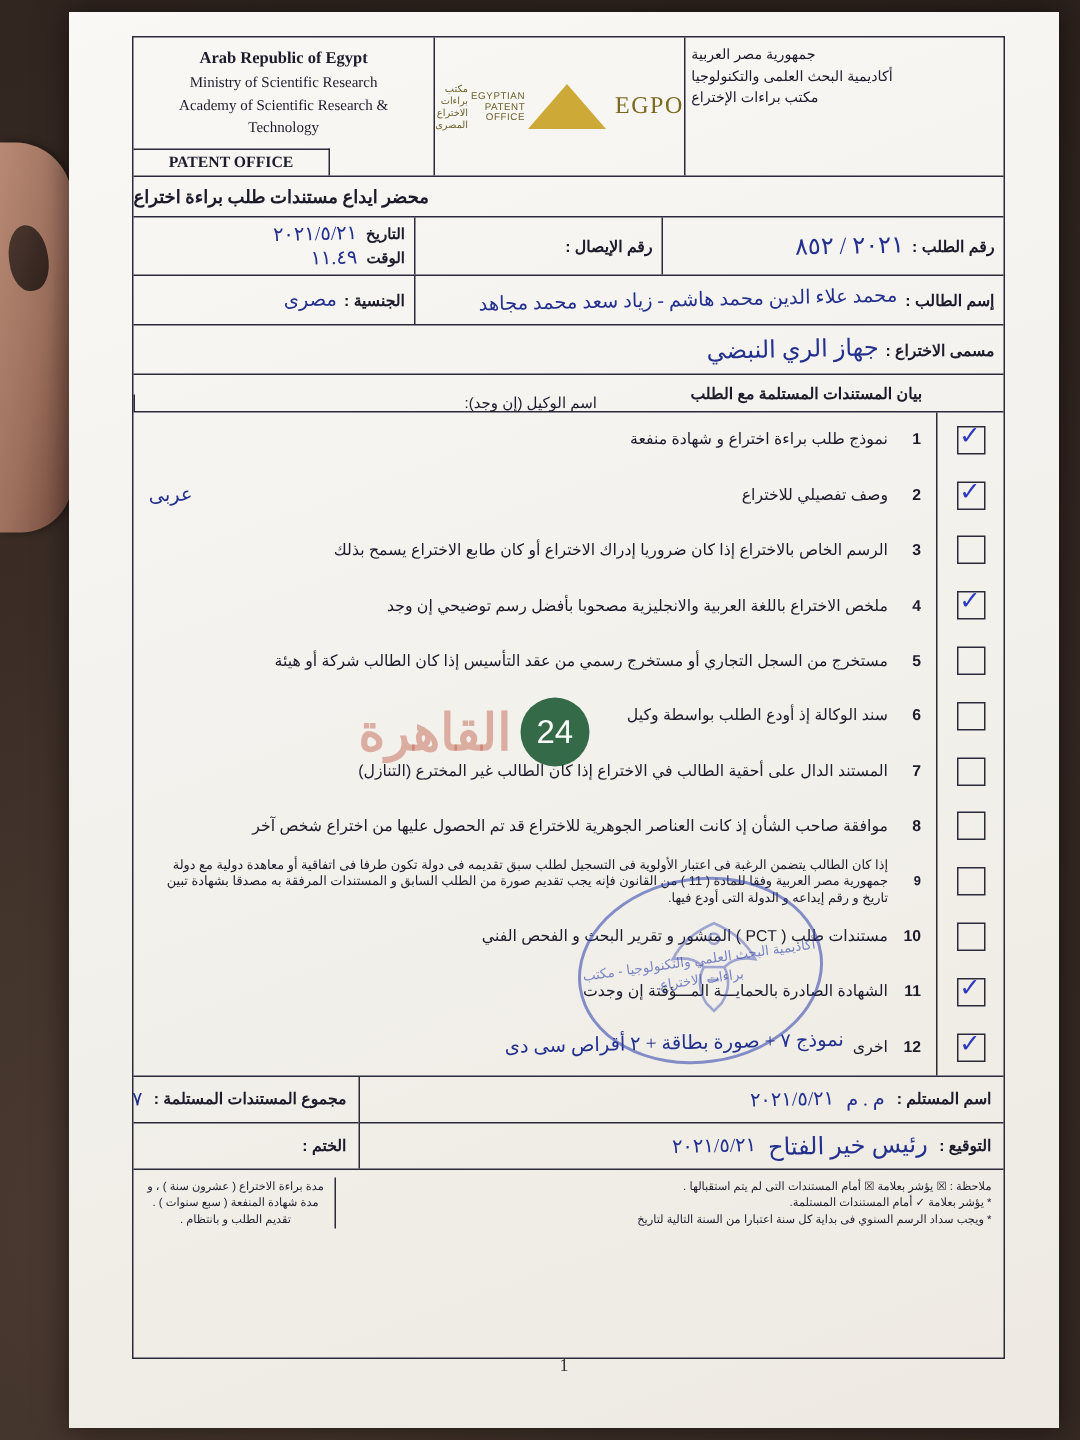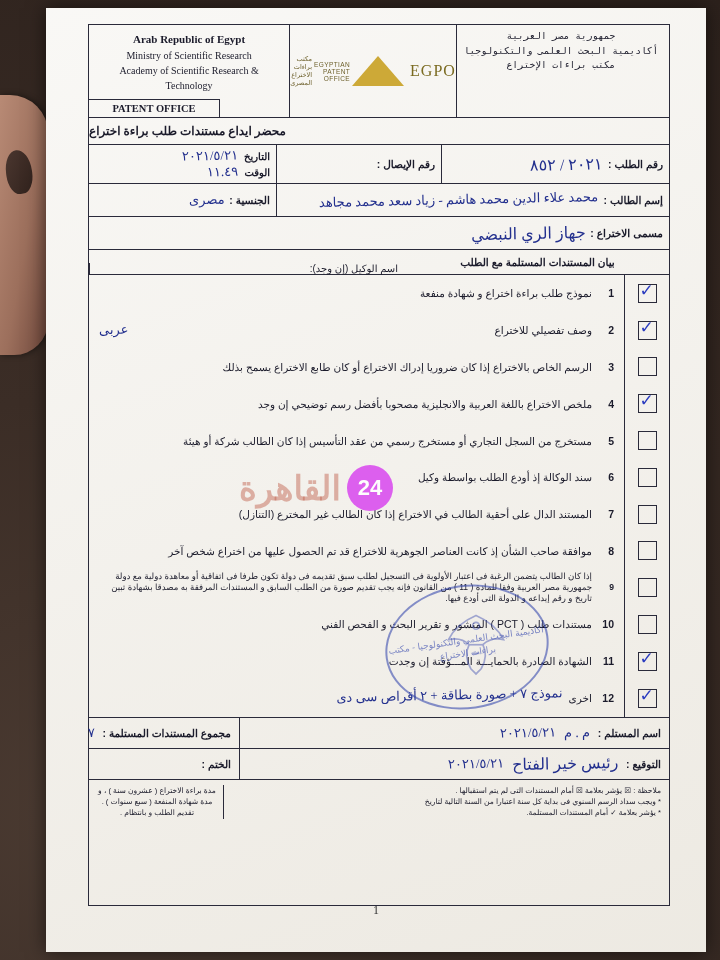--- a/index.html
+++ b/index.html
@@ -41,21 +41,21 @@
     pointer-events:none;
   }
   .form{
     position:absolute;left:42px;top:16px;width:580px;height:880px;
     border:1.6px solid #2a2a3a;
     direction:rtl;
     color:#1b1b2b;
   }
   
   .hdr{display:flex;border-bottom:1.4px solid #2a2a3a;height:92px;}
-  .hdr-r{width:215px;border-left:1.2px solid #2a2a3a;padding:5px 8px 0 4px;text-align:center;font-family:Liberation Mono, monospace;}
+  .hdr-r{width:215px;border-left:1.2px solid #2a2a3a;padding:5px 8px 0 4px;text-align:left;}
   .hdr-r div{font-size:9.5px;line-height:1.55;}
   .hdr-c{flex:1;display:flex;align-items:center;justify-content:center;flex-direction:row;gap:2px;}
   .epgo-logo{display:flex;align-items:center;gap:6px;}
   .pyramid{width:0;height:0;border-left:26px solid transparent;border-right:26px solid transparent;border-bottom:30px solid #c9a227;opacity:.92;}
   .epgo-txt{font-family:"Liberation Serif",serif;font-size:16px;color:#7a6a20;letter-spacing:1px;text-align:center;line-height:1.1;}
   .epgo-sub{font-size:6.5px;color:#6c5f2a;letter-spacing:.4px;}
   .epgo-ar{font-size:6.5px;color:#6c5f2a;}
   .hdr-l{width:215px;border-right:1.2px solid #2a2a3a;direction:ltr;text-align:center;padding-top:6px;position:relative;}
   .hdr-l .en{font-family:"Liberation Serif",serif;font-size:11px;line-height:1.5;font-weight:bold;color:#1b1b2b;}
   .hdr-l .en.small{font-size:10px;font-weight:normal;}
@@ -118,22 +118,22 @@
     position:absolute;right:150px;top:575px;width:86px;height:86px;
     pointer-events:none;opacity:.55;
   }
   .watermark{
     position:absolute;left:150px;top:440px;
     display:flex;align-items:center;gap:6px;
     pointer-events:none;user-select:none;
   }
   .wm-circle{
     width:46px;height:46px;border-radius:50%;
-    background:#d946ef;color:#fff;display:flex;align-items:center;justify-content:center;
-    font-size:22px;font-weight:bold;opacity:.85;
+    background:#14532d;color:#fff;display:flex;align-items:center;justify-content:center;
+    font-size:22px;font-weight:normal;opacity:.85;
   }
   .wm-txt{font-size:34px;color:rgba(190,90,70,.45);font-weight:bold;font-family:"Liberation Serif",serif;}
   .pagenum{position:absolute;left:0;right:0;bottom:34px;text-align:center;font-size:12px;color:#333;font-family:"Liberation Serif",serif;}
 </style>
 </head>
 <body>
 
 <div class="photo-bg"></div>
 <div class="finger"></div>
 <div class="nail"></div>
@@ -328,22 +328,22 @@
         </div>
         <div class="b-row">
           <span class="lbl">الختم :</span>
         </div>
       </div>
     </div>
 
     <div class="note">
       <div class="nl">
         <div>ملاحظة : ☒ يؤشر بعلامة ☒ أمام المستندات التى لم يتم استقبالها .</div>
+        <div>* يؤشر بعلامة ✓ أمام المستندات المستلمة.</div>
         <div>* ويجب سداد الرسم السنوي فى بداية كل سنة اعتبارا من السنة التالية لتاريخ</div>
-        <div>* يؤشر بعلامة ✓ أمام المستندات المستلمة.</div>
       </div>
       <div class="nr">
         <div>مدة براءة الاختراع ( عشرون سنة ) ، و مدة شهادة المنفعة ( سبع سنوات ) .</div>
         <div>تقديم الطلب و بانتظام .</div>
       </div>
     </div>
 
     <div class="stamp-oval">
       <span>أكاديمية البحث العلمي والتكنولوجيا - مكتب براءات الاختراع</span>
     </div>

